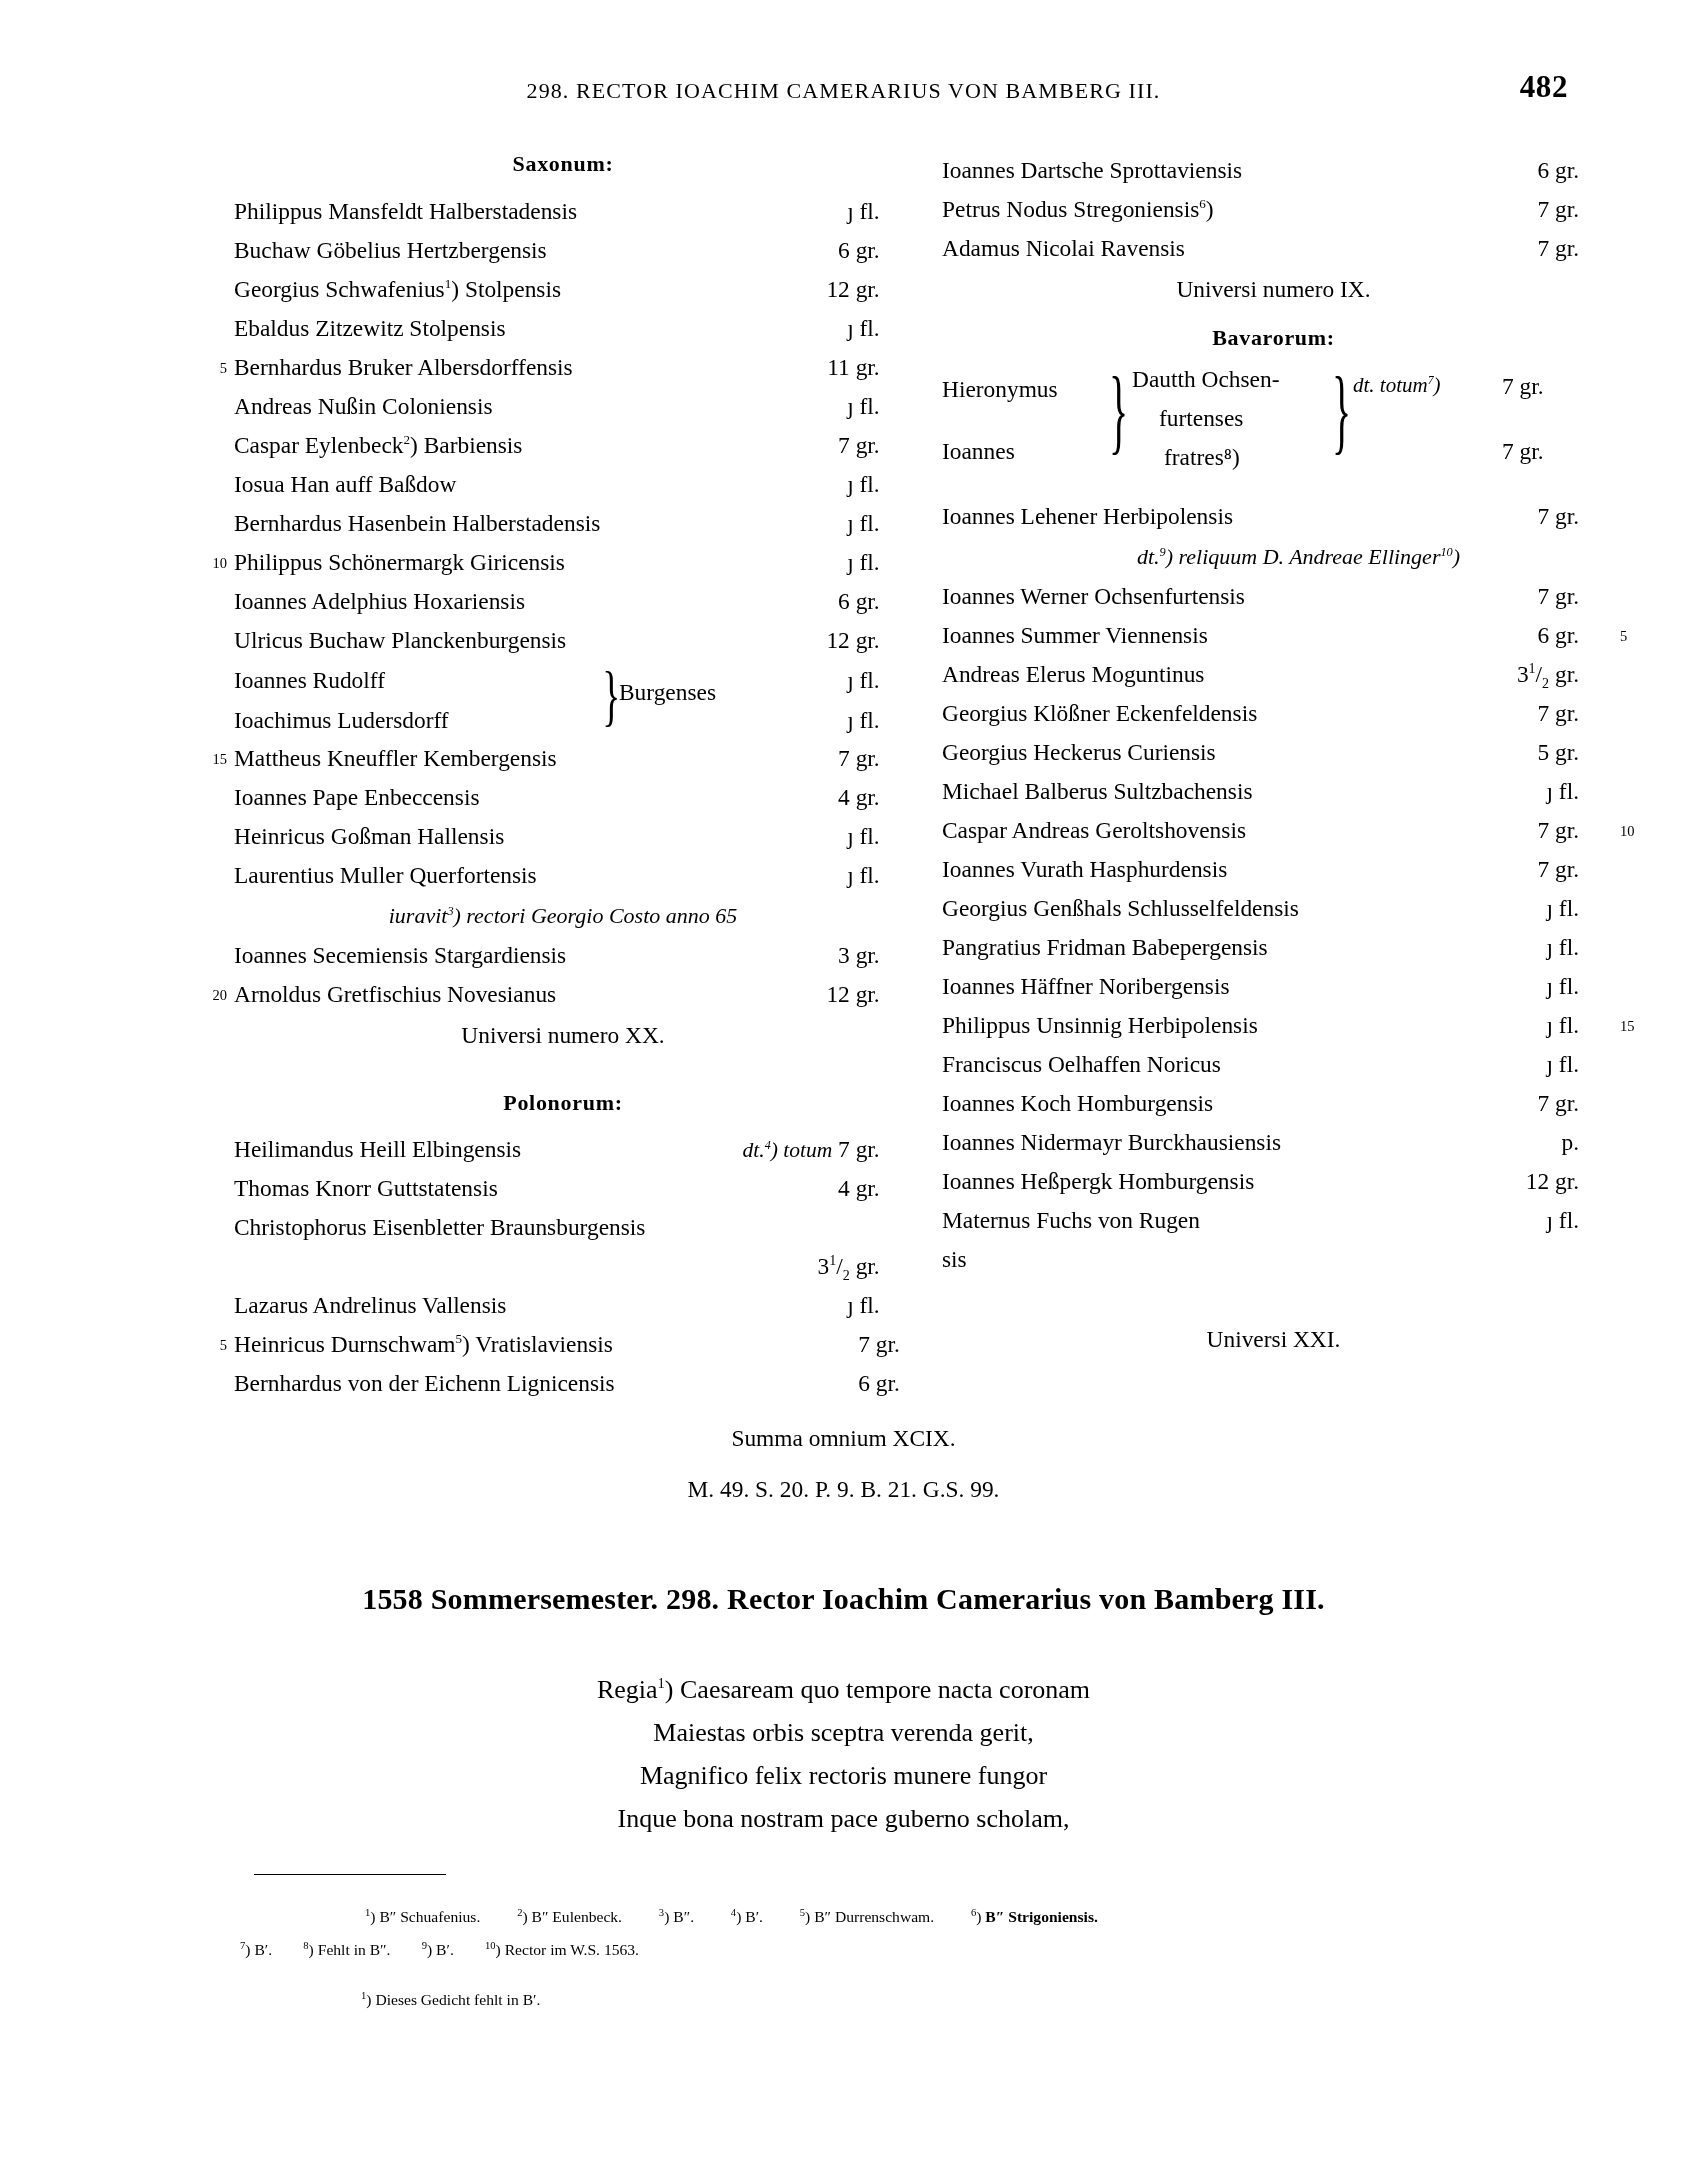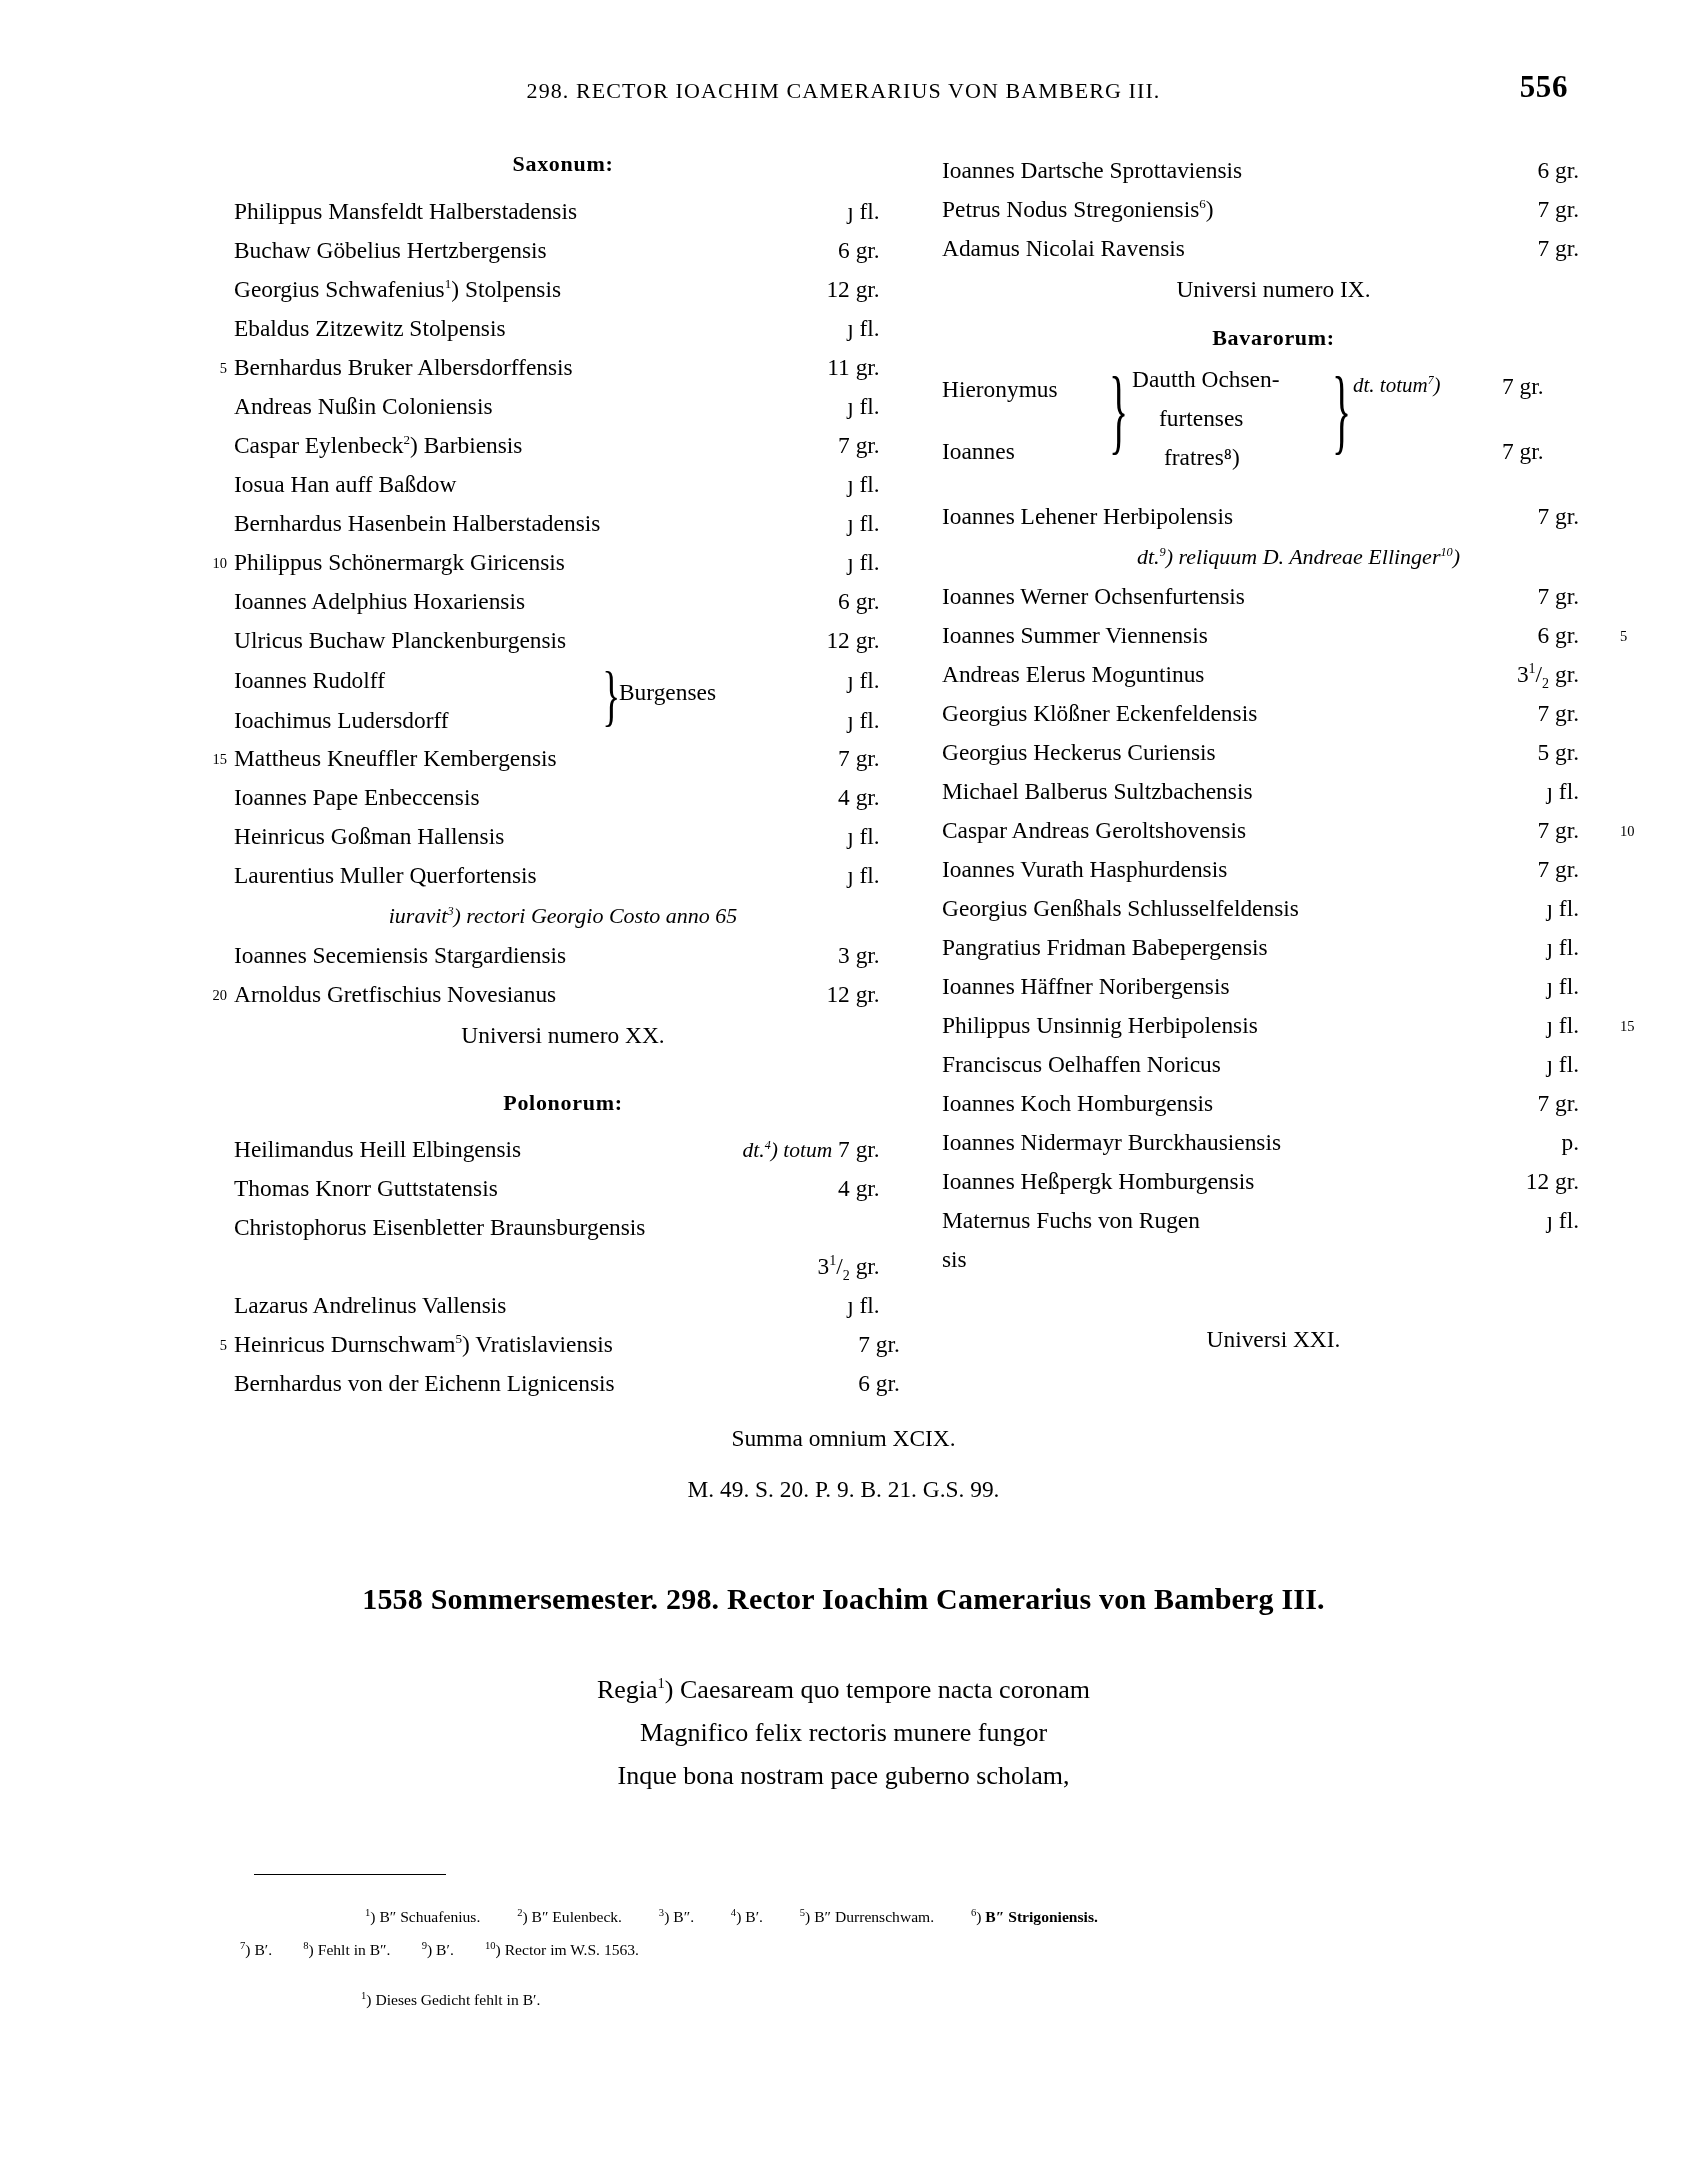--- a/index.html
+++ b/index.html
@@ -101,21 +101,21 @@
   .fn{position:absolute;font-size:15.6px;white-space:nowrap;}
   .fn sup{font-size:0.68em;}
 </style>
 </head>
 <body>
 
 <div class="page">
 
   <div class="runhead">
     <div class="runhead-title">298. RECTOR IOACHIM CAMERARIUS VON BAMBERG III.</div>
-    <div class="runhead-pageno">556</div>
+    <div class="runhead-pageno">482</div>
   </div>
 
   <div class="cols">
 
     <div class="col col-left">
 
       <div class="sechead">Saxonum:</div>
 
       <div>
         <div class="ln">
@@ -390,20 +390,21 @@
 
   <div class="summa" style="top:1425px;">Summa omnium XCIX.</div>
   <div class="summa" style="top:1476px;">M. 49.  S. 20.  P. 9.  B. 21.  G.S. 99.</div>
 
   <div class="bighead" style="top:1582px;">1558 Sommersemester.  298. Rector Ioachim Camerarius von Bamberg III.</div>
 
   <div class="poem" style="top:1668px;">
     <div class="pl">
       <span>Regia<sup>1</sup>) Caesaream quo tempore nacta coronam</span>
     </div>
+    <div class="pl">Maiestas orbis sceptra verenda gerit,</div>
     <div class="pl">Magnifico felix rectoris munere fungor</div>
     <div class="pl">Inque bona nostram pace guberno scholam,</div>
   </div>
 
   <div class="fnrule"></div>
 
   <div class="fn" style="left:365px;top:1908px;">
     <span><sup>1</sup>) <span>B″ Schuafenius.</span></span>
     <span style="display:inline-block;width:29px"></span>
     <span><sup>2</sup>) <span>B″ Eulenbeck.</span></span>

